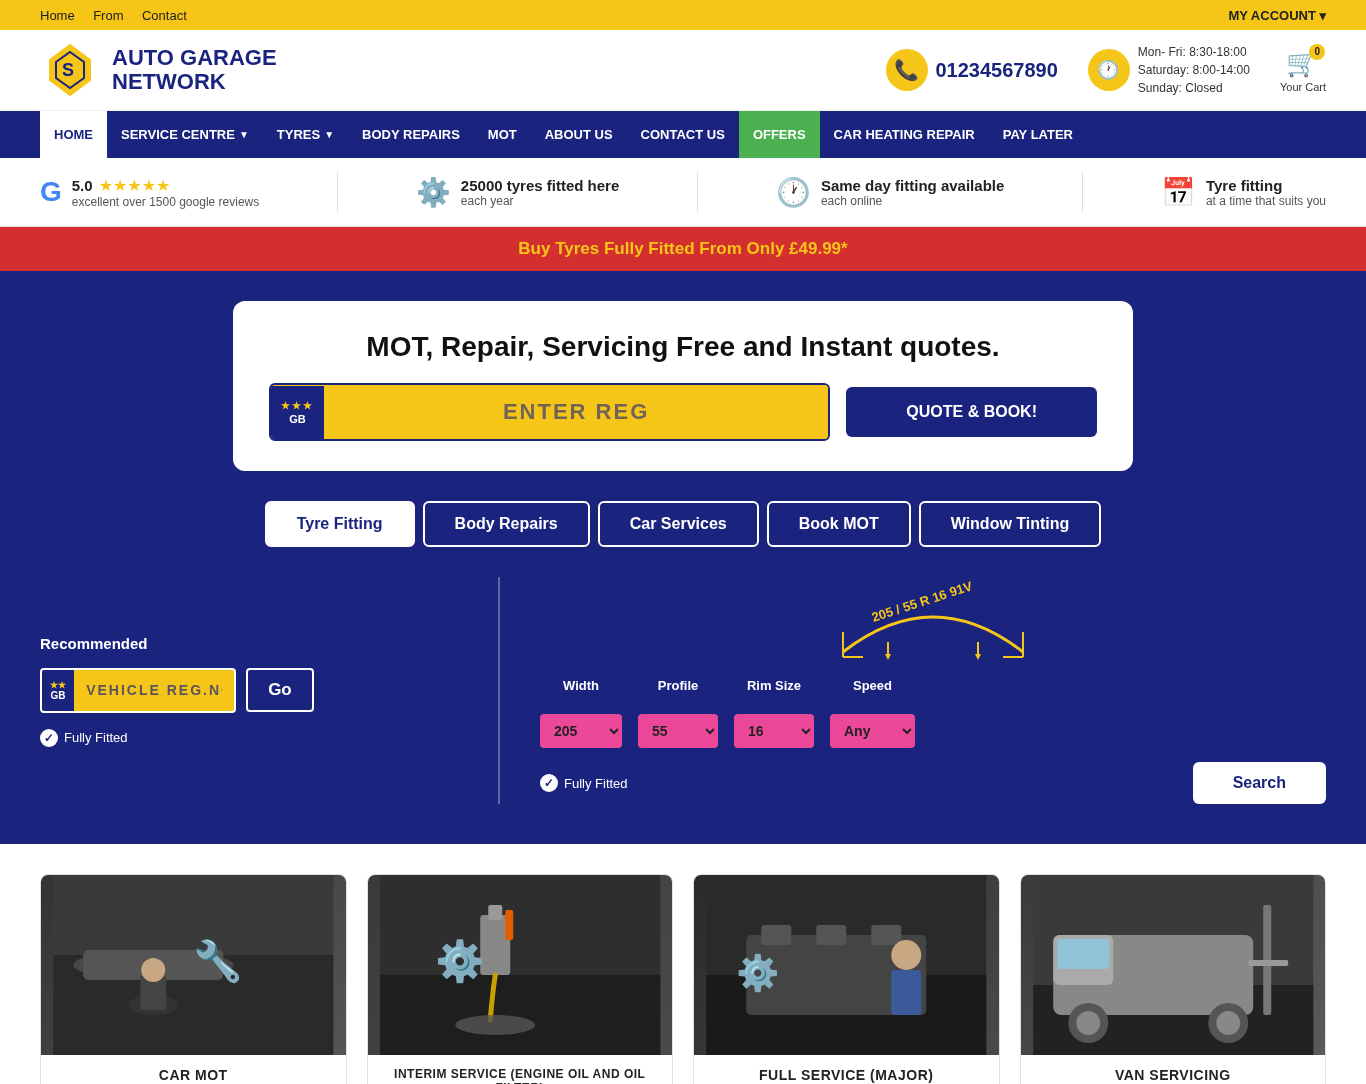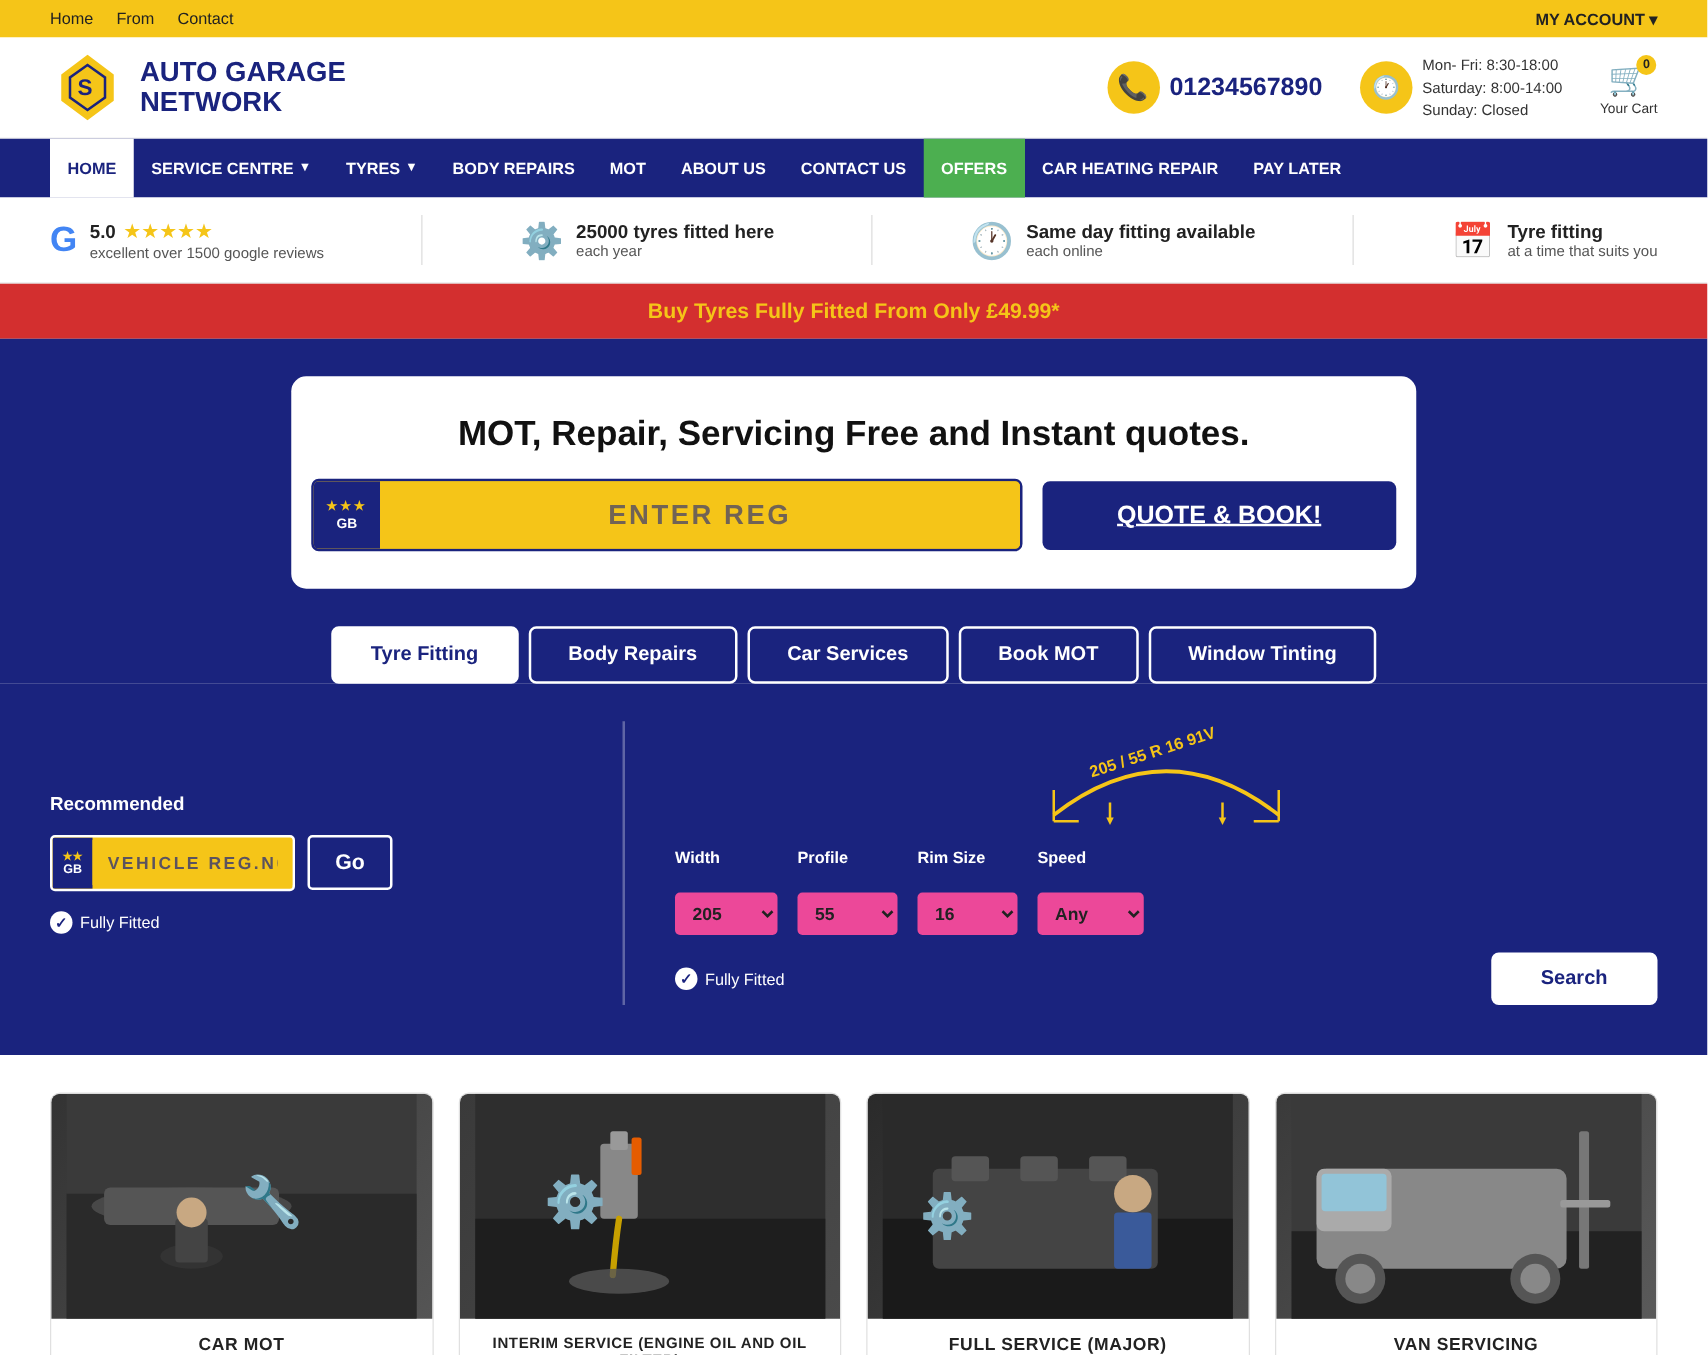--- a/index.html
+++ b/index.html
@@ -180,21 +180,21 @@
     .promo-banner span { color: #f5c518; }
 
     
     .hero {
       background: #1a237e;
       padding: 30px 40px 0;
     }
     .quote-box {
       background: #fff;
       border-radius: 12px;
-      padding: 30px 16px;
+      padding: 30px 36px;
       max-width: 900px;
       margin: 0 auto;
       text-align: center;
     }
     .quote-title {
       font-size: 28px;
       font-weight: 900;
       color: #111;
       margin-bottom: 20px;
     }
@@ -238,26 +238,25 @@
       padding: 14px;
       font-family: 'Arial', sans-serif;
       letter-spacing: 2px;
     }
     .reg-input::placeholder { color: #1a237e; opacity: 0.6; }
     .quote-btn {
       background: #1a237e;
       color: #fff;
       border: none;
       border-radius: 6px;
-      font-size: 20px;
+      font-size: 16px;
       font-weight: 900;
       padding: 16px 60px;
       cursor: pointer;
       white-space: nowrap;
-      text-decoration: underline;
     }
 
     
     .service-tabs {
       display: flex;
       justify-content: center;
       gap: 0;
       margin-top: 30px;
       padding: 0 40px;
     }
@@ -378,20 +377,21 @@
     .tyre-selectors {
       display: flex;
       gap: 16px;
       align-items: flex-end;
       margin-bottom: 14px;
     }
     .selector-group {
       display: flex;
       flex-direction: column;
       gap: 4px;
+      align-items: center;
     }
     .selector-label {
       color: #fff;
       font-size: 13px;
       font-weight: 600;
     }
     .selector-select {
       background: #ec4899;
       border: none;
       border-radius: 4px;

